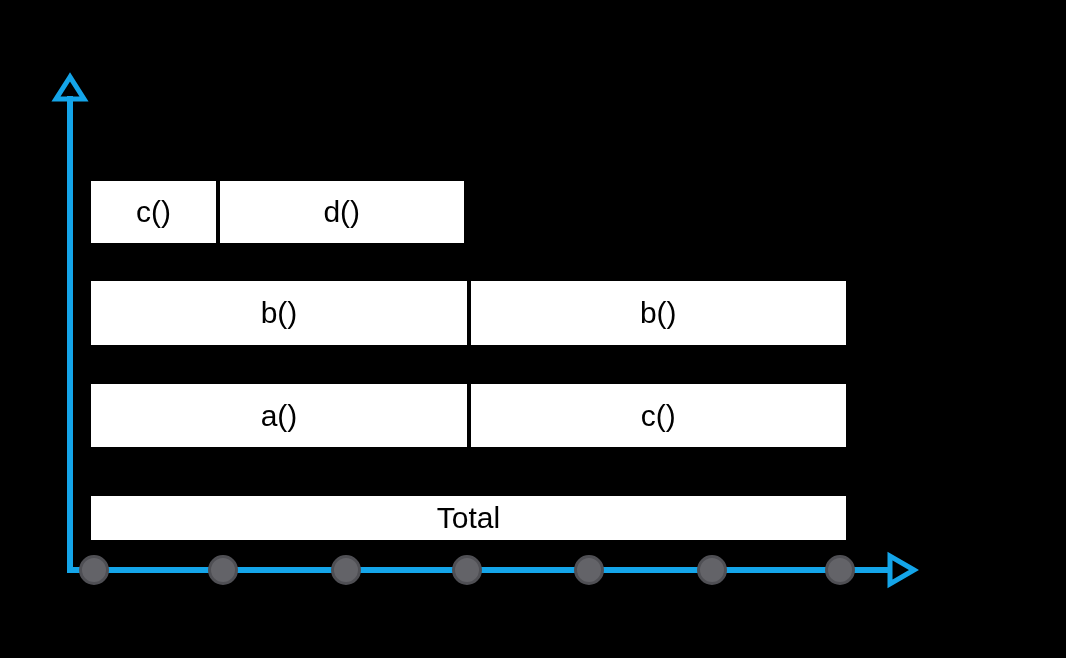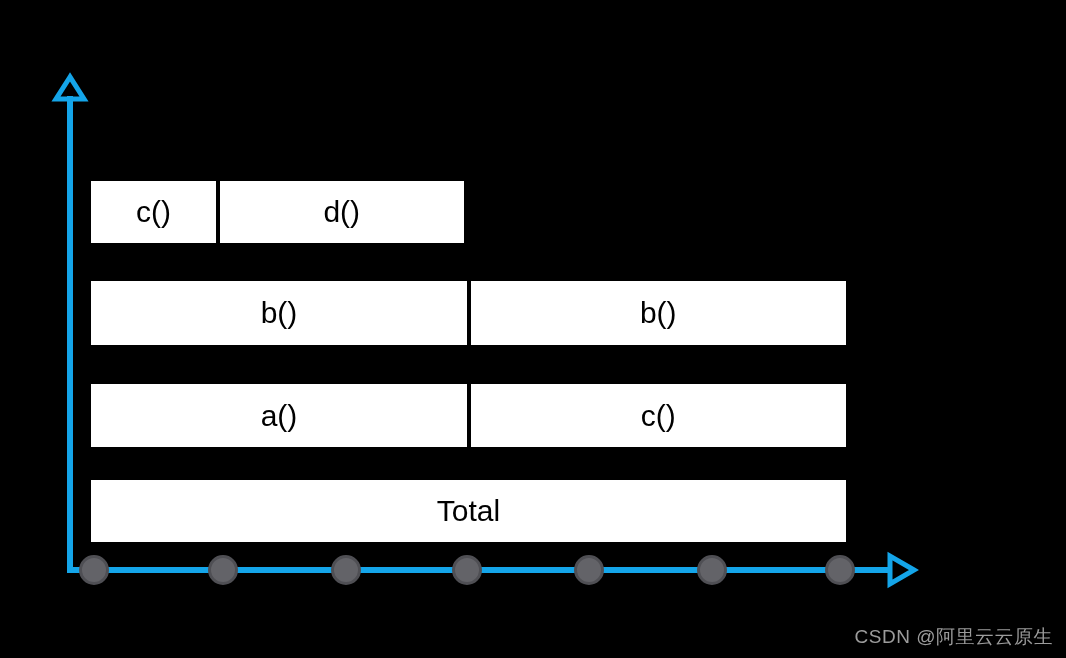--- a/index.html
+++ b/index.html
@@ -75,18 +75,17 @@
       </g>
   </svg>
 
   <div id="rows">
       <div class="segment" style="left: 91px; top: 181px; width: 125px; height: 62px;">c()</div>
       <div class="segment" style="left: 219.5px; top: 181px; width: 244.5px; height: 62px;">d()</div>
       <div class="segment" style="left: 91px; top: 281px; width: 376px; height: 64px;">b()</div>
       <div class="segment" style="left: 470.5px; top: 281px; width: 375.5px; height: 64px;">b()</div>
       <div class="segment" style="left: 91px; top: 384px; width: 376px; height: 63px;">a()</div>
       <div class="segment" style="left: 470.5px; top: 384px; width: 375.5px; height: 63px;">c()</div>
-      <div class="segment" style="left: 91px; top: 480px; width: 755px; height: 62px;">Total</div>
+      <div class="segment" style="left: 91px; top: 496px; width: 755px; height: 44px;">Total</div>
     </div>
 
-  <div class="watermark">CSDN @阿里云云原生</div>
 
 </div>
 
 </body></html>

